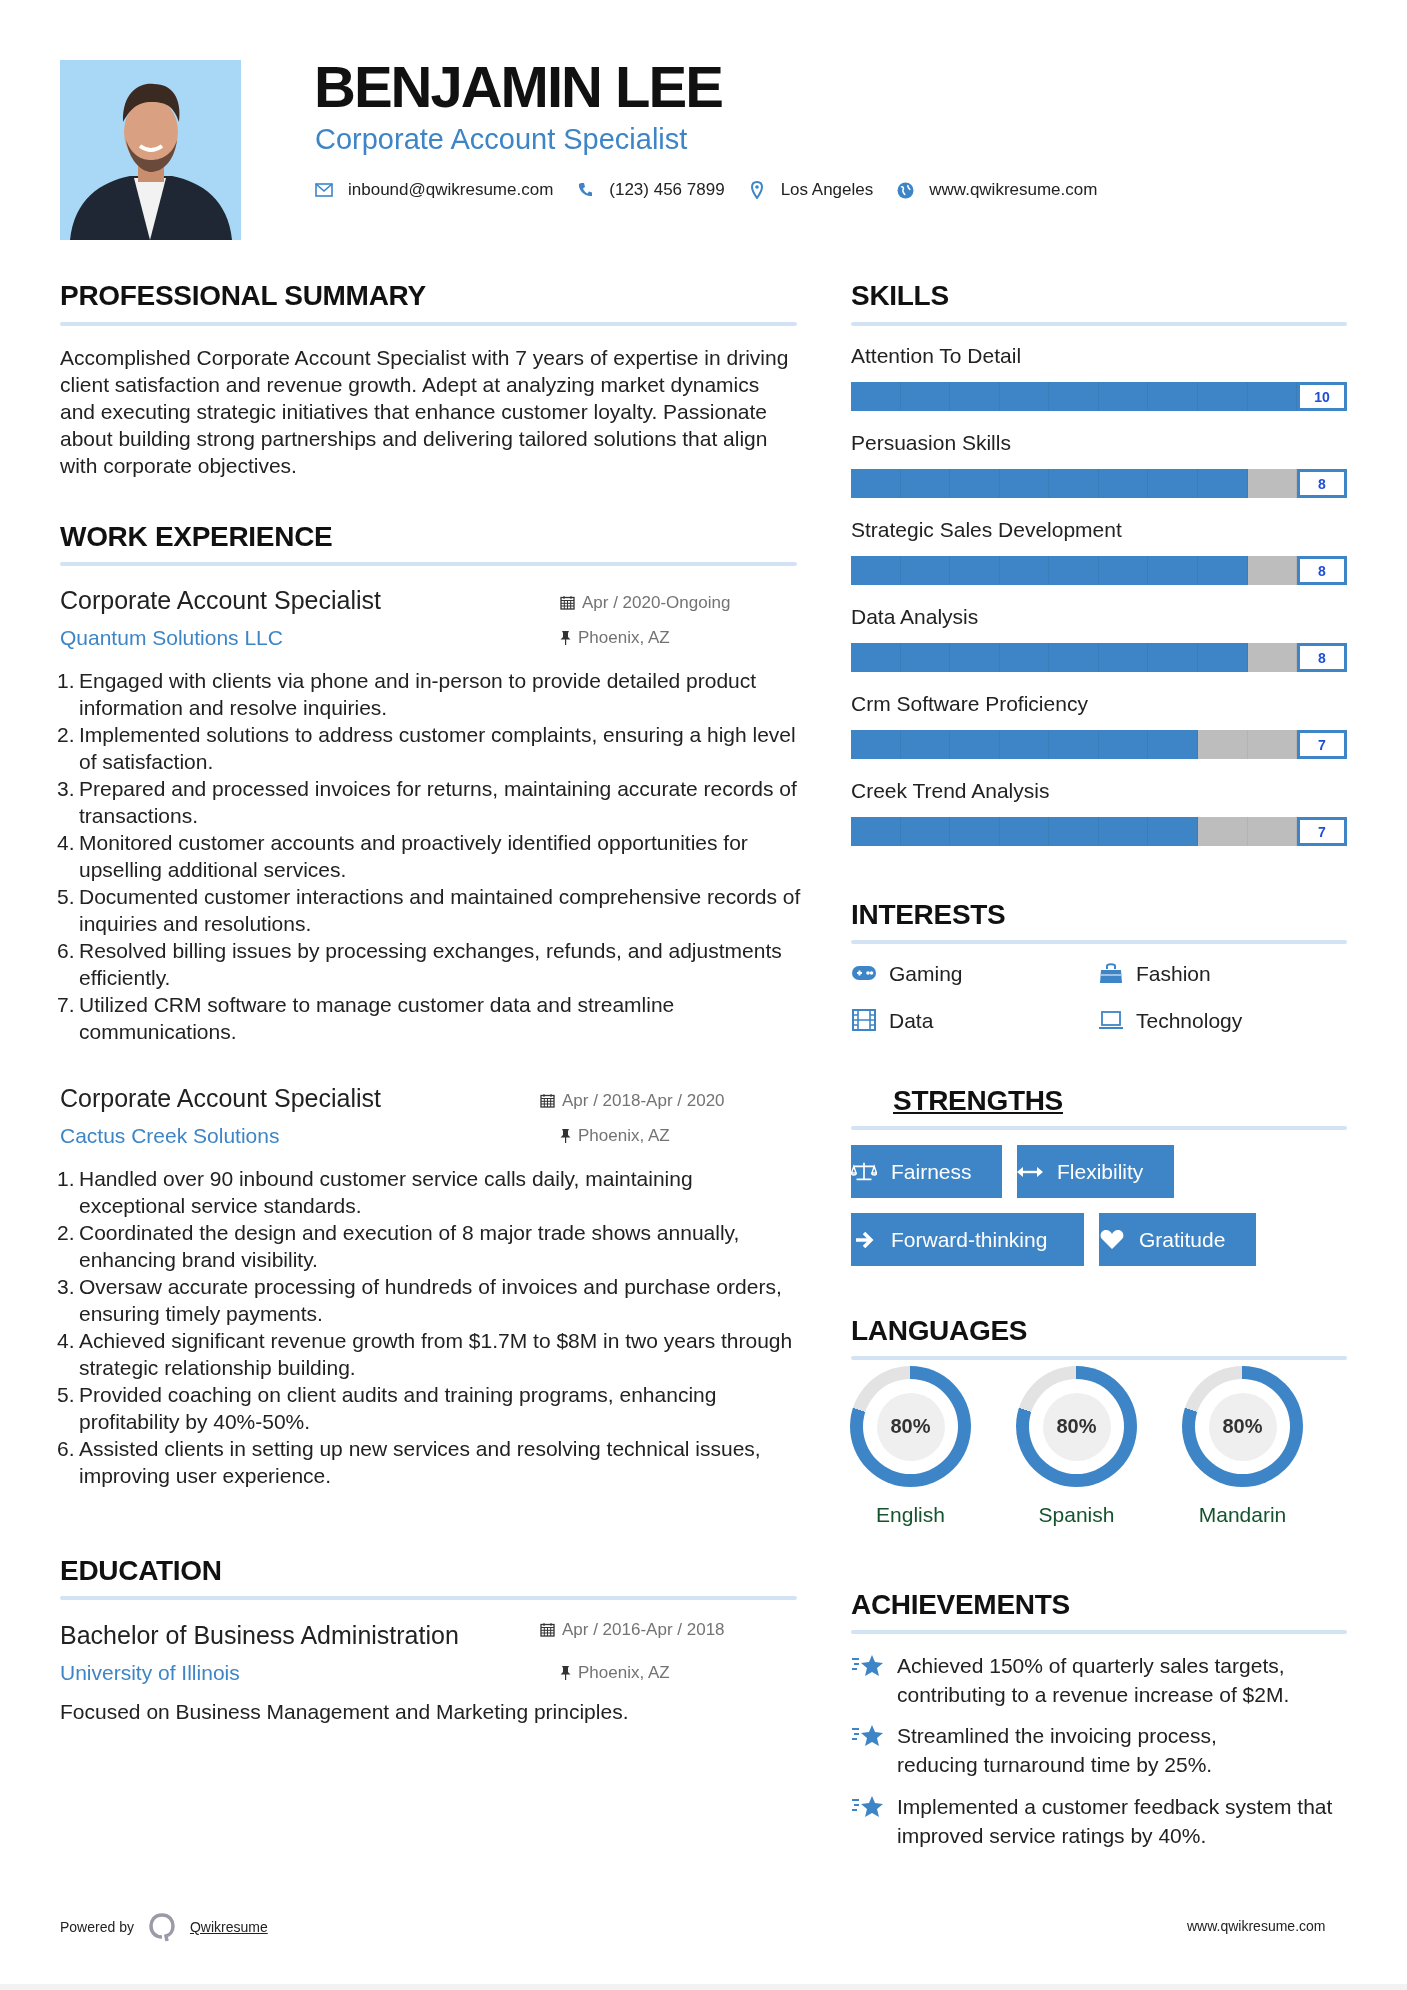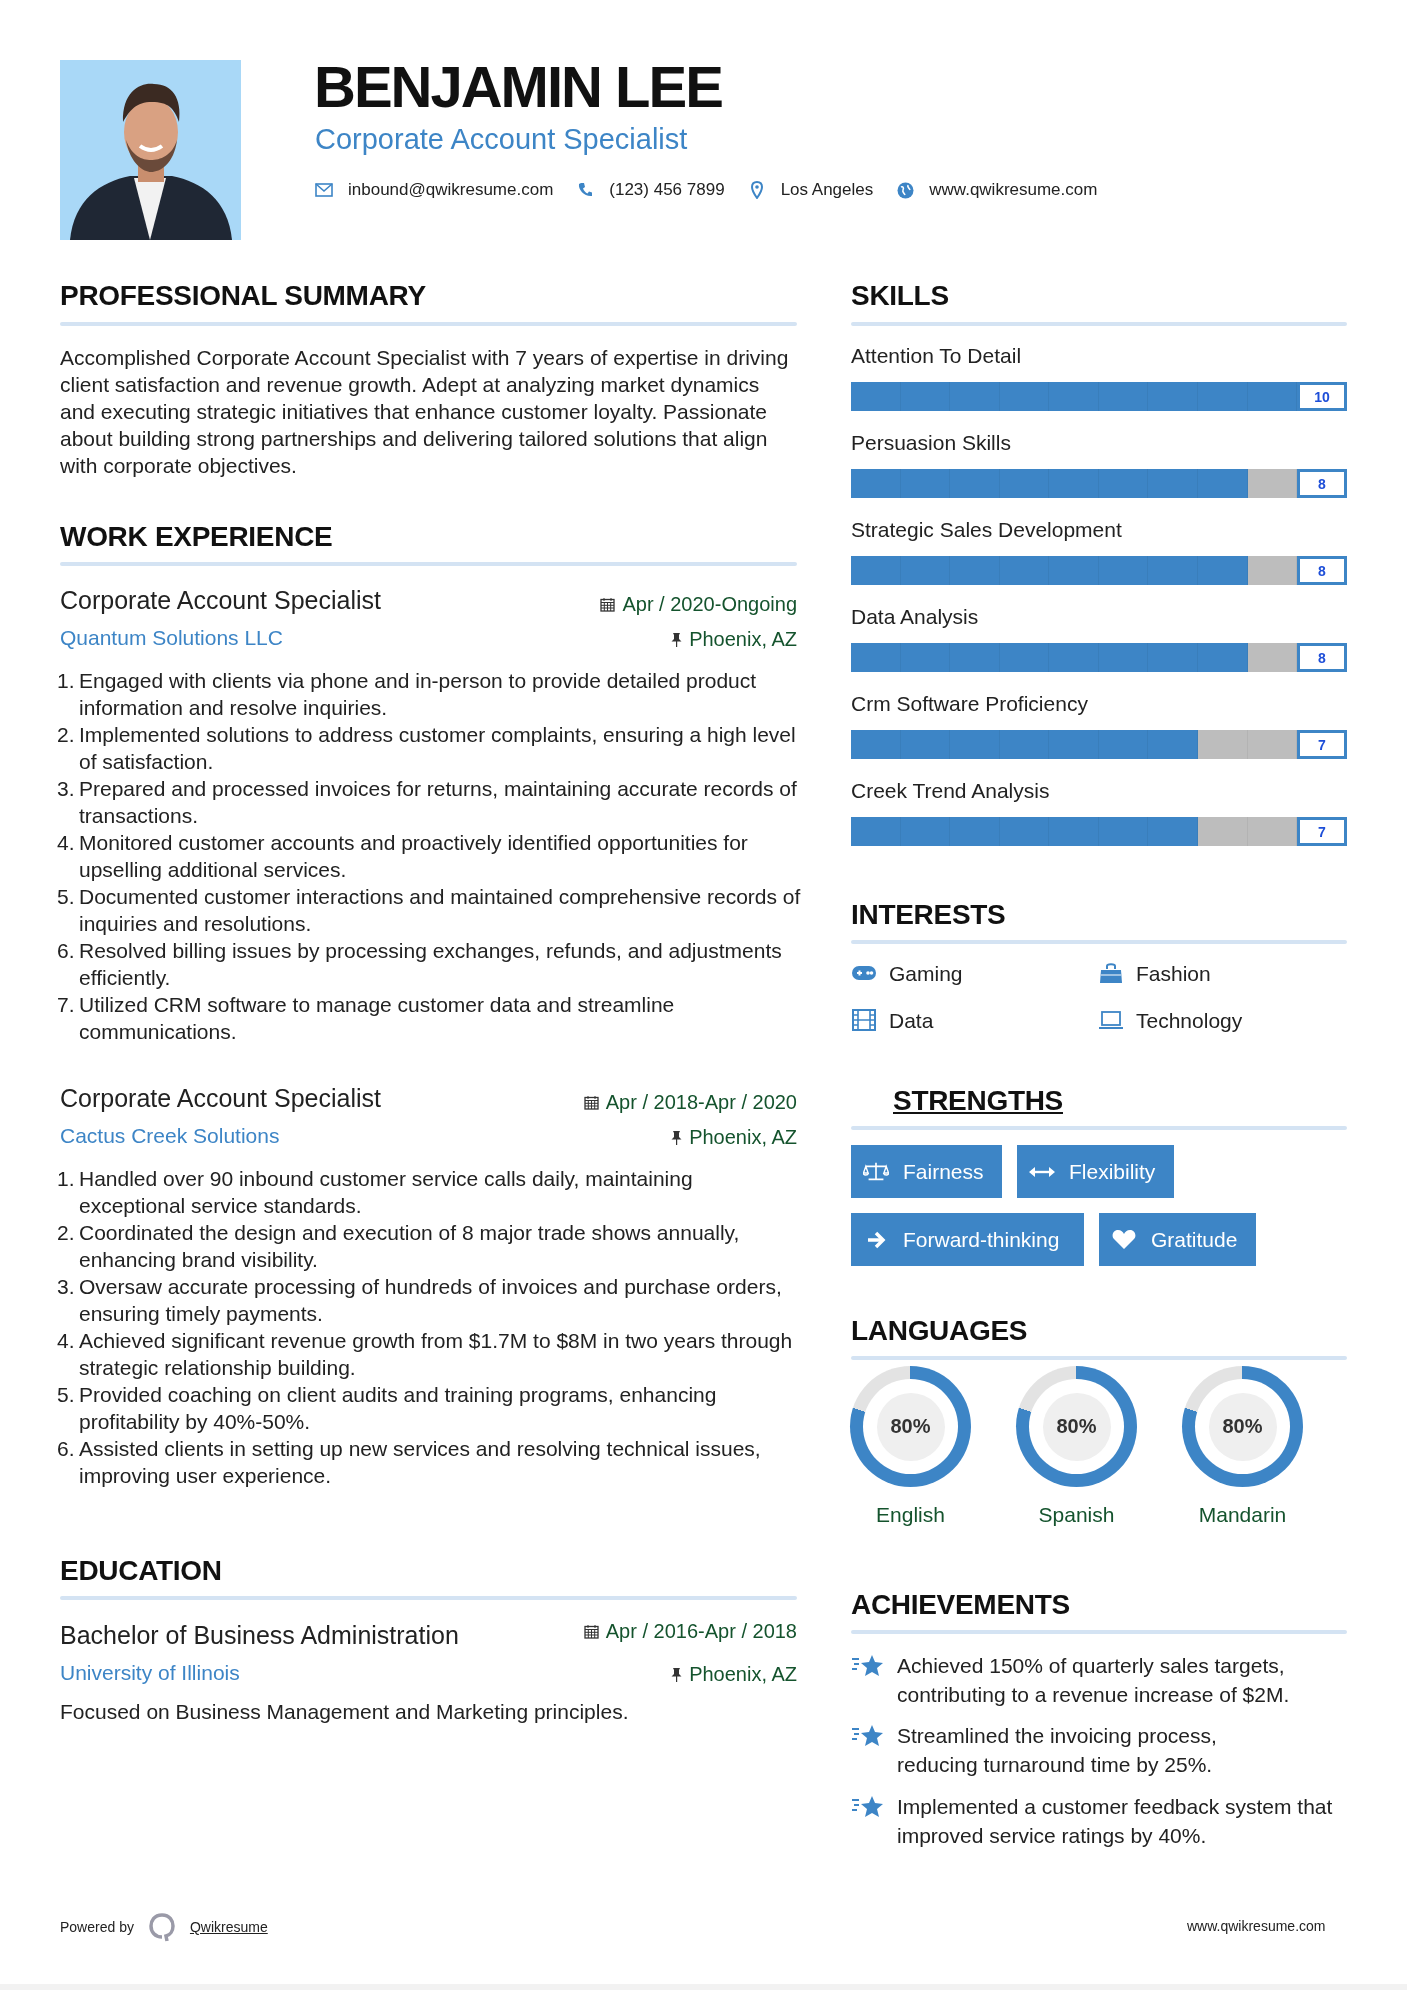--- a/index.html
+++ b/index.html
@@ -19,42 +19,42 @@
 
   
   .sec-h { font-size:28px; font-weight:700; color:#111; line-height:1; white-space:nowrap; letter-spacing:-0.3px; }
   .sec-rule { height:4px; background:#d4e3f3; border-radius:2px; }
   .left-rule { left:60px; width:737px; }
   .right-rule { left:851px; width:496px; }
 
   .para { font-size:21px; line-height:27px; color:#222; }
   .job-title { font-size:25px; color:#222; line-height:1; white-space:nowrap; }
   .company { font-size:21px; color:#3d85c6; line-height:1; white-space:nowrap; }
-  .meta { font-size:20px; color:#14532d; line-height:1; white-space:nowrap; display:flex; align-items:center; justify-content:flex-end; }
+  .meta { font-size:17px; color:#737373; line-height:1; white-space:nowrap; display:flex; align-items:center; }
   .meta .mi { margin-right:7px; display:inline-flex; }
   ol.bullets { list-style:none; font-size:21px; line-height:27px; color:#222; }
   ol.bullets li { position:relative; padding-left:19px; }
   ol.bullets li .num { position:absolute; left:-3px; top:0; }
 
   
   .skill-label { font-size:21px; color:#222; line-height:1; white-space:nowrap; }
   .skill-bar { left:851px; width:496px; height:29px; display:flex; }
   .seg-wrap { flex:1; display:flex; height:29px; }
   .seg { flex:1; height:29px; border-right:1px solid rgba(0,0,0,0.05); }
   .seg.on { background:#3d85c6; }
   .seg.off { background:#bdbdbd; }
   .score-box { width:50px; height:29px; background:#3d85c6; padding:3px; }
   .score-box span { display:flex; width:100%; height:100%; background:#fff; align-items:center; justify-content:center; font-size:14px; font-weight:700; color:#1d4ed8; }
 
   
   .interest { display:flex; align-items:center; font-size:21px; color:#222; white-space:nowrap; line-height:1; }
   .interest .ii { width:26px; height:22px; margin-right:12px; display:inline-flex; align-items:center; justify-content:center; }
 
   
-  .chip { height:53px; background:#3d85c6; color:#fff; display:flex; align-items:center; padding:0 12px; font-size:21px; white-space:nowrap; }
+  .chip { height:53px; background:#3d85c6; color:#fff; display:flex; align-items:center; padding:0 0; font-size:21px; white-space:nowrap; }
   .chip .chi { width:26px; height:22px; margin-right:14px; display:inline-flex; align-items:center; justify-content:center; }
 
   
   .lang { width:121px; text-align:center; }
   .ring { width:121px; height:121px; border-radius:50%; position:relative; }
   .ring-inner { position:absolute; left:13px; top:13px; width:95px; height:95px; border-radius:50%; background:#fff; display:flex; align-items:center; justify-content:center; }
   .ring-core { width:68px; height:68px; border-radius:50%; background:#efefef; display:flex; align-items:center; justify-content:center; font-size:20px; font-weight:700; color:#333; }
   .lang-label { margin-top:17px; font-size:21px; color:#14532d; line-height:1; white-space:nowrap;text-align:center; }
 
   

